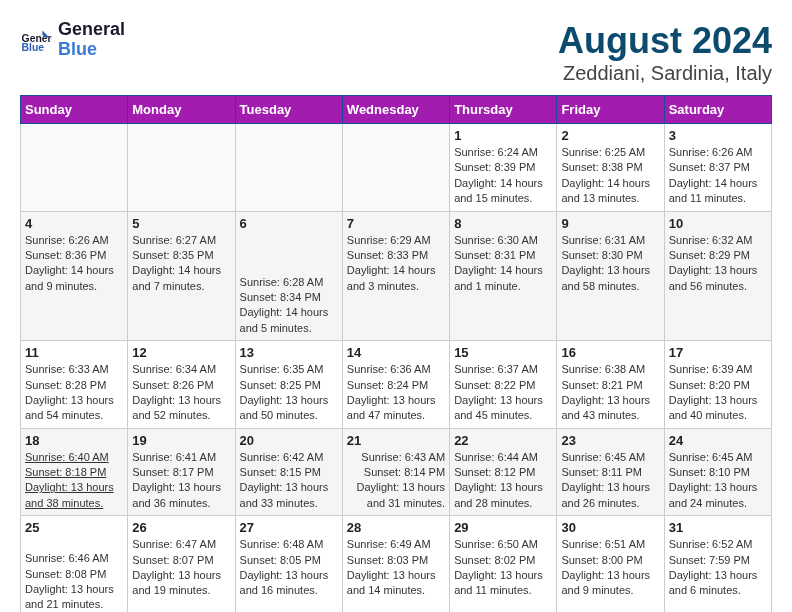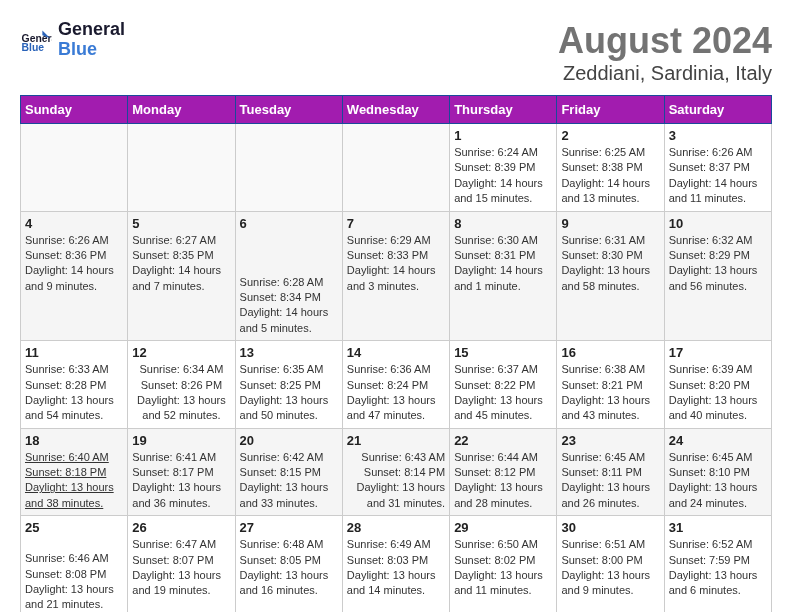--- a/index.html
+++ b/index.html
@@ -33,21 +33,21 @@
     .logo-icon {
       width: 32px;
       height: 32px;
     }
     .title-block {
       text-align: right;
     }
     .main-title {
       font-size: 36px;
       font-weight: bold;
-      color: #737373;
+      color: #0c4a6e;
     }
     .subtitle {
       font-size: 20px;
       color: #444;
     }
     table {
       width: 100%;
       border-collapse: collapse;
       font-size: 11px;
     }
@@ -207,21 +207,21 @@
       <tr>
         <td>
           <span class="day-num">11</span>
           <div class="day-info" style="white-space: pre-line;">Sunrise: 6:33 AM
 Sunset: 8:28 PM
 Daylight: 13 hours
 and 54 minutes.</div>
         </td>
         <td>
           <span class="day-num">12</span>
-          <div class="day-info" style="white-space: pre-line; text-align: center;">Sunrise: 6:34 AM
+          <div class="day-info" style="white-space: pre-line;">Sunrise: 6:34 AM
 Sunset: 8:26 PM
 Daylight: 13 hours
 and 52 minutes.</div>
         </td>
         <td>
           <span class="day-num">13</span>
           <div class="day-info" style="white-space: pre-line;">Sunrise: 6:35 AM
 Sunset: 8:25 PM
 Daylight: 13 hours
 and 50 minutes.</div>

